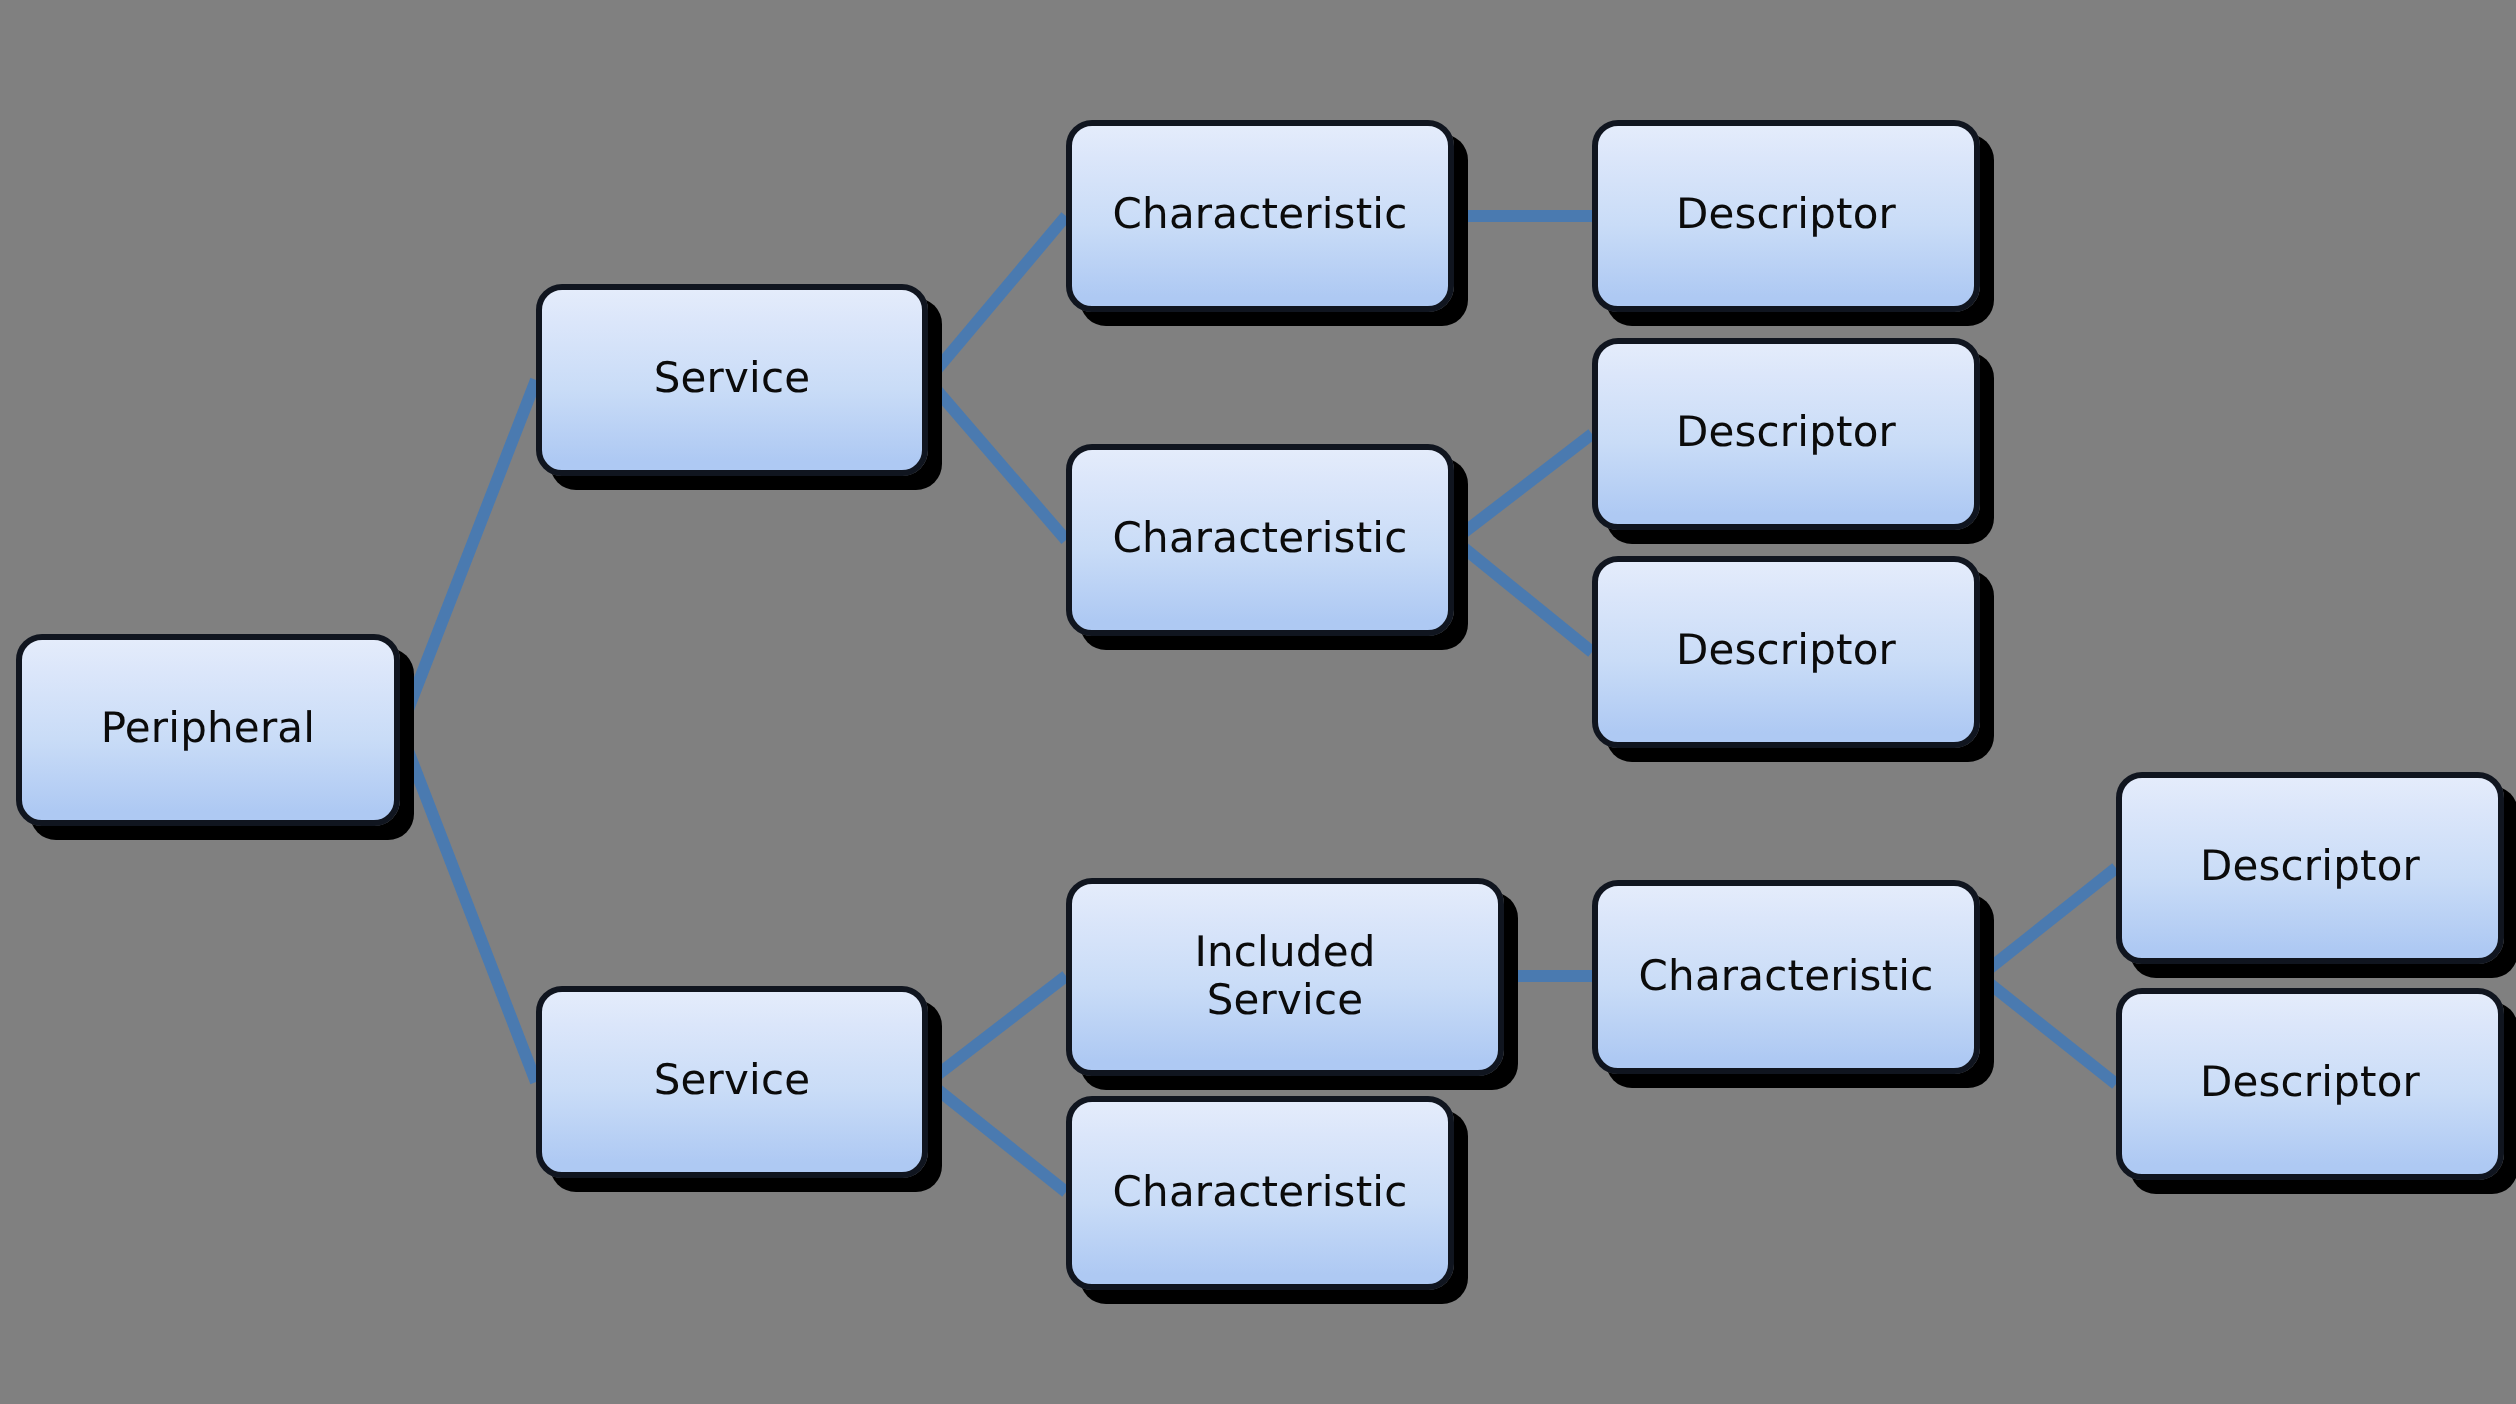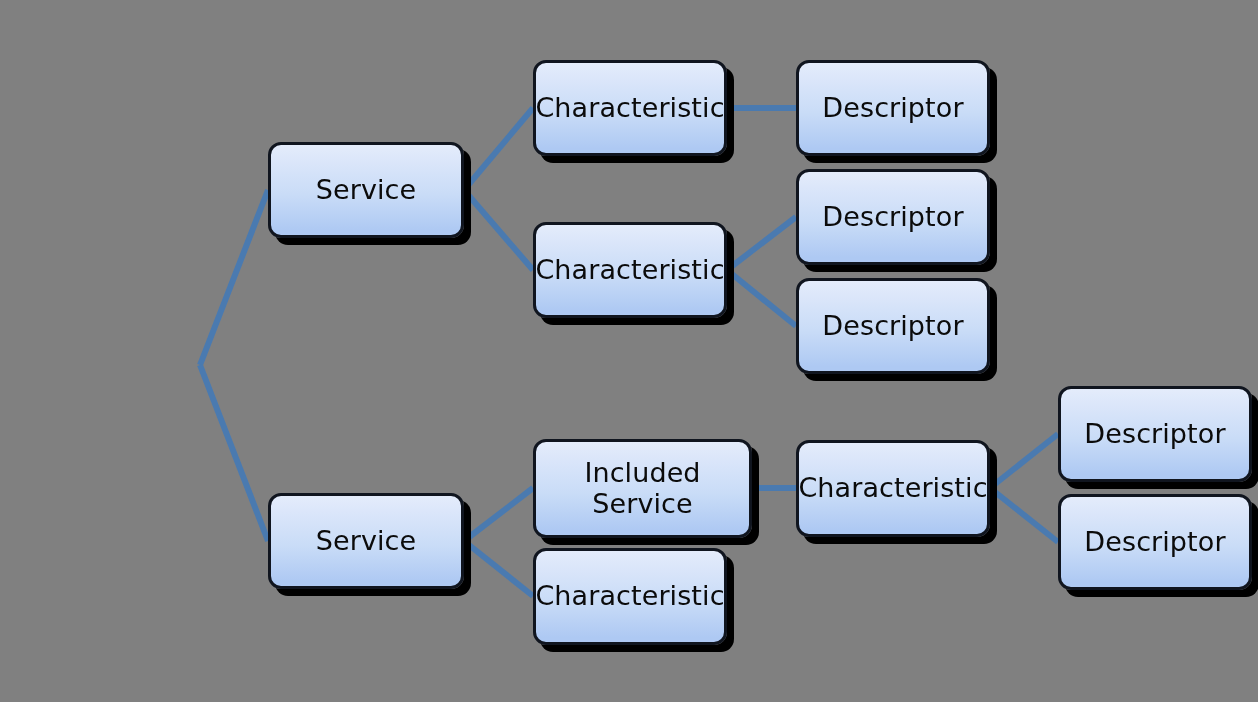--- a/index.html
+++ b/index.html
@@ -30,21 +30,21 @@
     box-sizing: border-box;
     display: flex;
     align-items: center;
     justify-content: center;
     text-align: center;
     border: 3px solid #10151f;
     border-radius: 13px;
     background: linear-gradient(to bottom, #e4ecfb 0%, #dbe6fa 18%, #c9dcf7 55%, #b3cdf4 88%, #aec9f3 100%);
     box-shadow: 7px 7px 0 0 #000000;
     color: #0b0b0b;
-    font-size: 27px;
+    font-size: 21px;
     line-height: 1.12;
     letter-spacing: 0.1px;
     white-space: pre-line;
     padding: 0 6px;
   }
 </style>
 </head>
 <body>
 
 <div id="stage" style="background: rgb(128, 128, 128);">
@@ -55,20 +55,21 @@
       <line x1="464" y1="190" x2="533" y2="270" stroke="#4a7ab0" stroke-width="6" stroke-linecap="butt"></line>
       <line x1="727" y1="108" x2="796" y2="108" stroke="#4a7ab0" stroke-width="6" stroke-linecap="butt"></line>
       <line x1="727" y1="270" x2="796" y2="217" stroke="#4a7ab0" stroke-width="6" stroke-linecap="butt"></line>
       <line x1="727" y1="270" x2="796" y2="326" stroke="#4a7ab0" stroke-width="6" stroke-linecap="butt"></line>
       <line x1="464" y1="541" x2="533" y2="488" stroke="#4a7ab0" stroke-width="6" stroke-linecap="butt"></line>
       <line x1="464" y1="541" x2="533" y2="596" stroke="#4a7ab0" stroke-width="6" stroke-linecap="butt"></line>
       <line x1="727" y1="488" x2="796" y2="488" stroke="#4a7ab0" stroke-width="6" stroke-linecap="butt"></line>
       <line x1="990" y1="488" x2="1058" y2="434" stroke="#4a7ab0" stroke-width="6" stroke-linecap="butt"></line>
       <line x1="990" y1="488" x2="1058" y2="542" stroke="#4a7ab0" stroke-width="6" stroke-linecap="butt"></line>
     </svg>
+<div class="node" style="left: 8px; top: 317px; width: 192px; height: 96px; border-color: rgb(16, 21, 31); color: rgb(11, 11, 11); background: linear-gradient(rgb(228, 236, 251) 0%, rgb(219, 230, 250) 18%, rgb(201, 220, 247) 55%, rgb(174, 201, 243) 95%); box-shadow: rgb(0, 0, 0) 7px 7px 0px 0px;">Peripheral</div>
     <div class="node" style="left: 268px; top: 142px; width: 196px; height: 96px; border-color: rgb(16, 21, 31); color: rgb(11, 11, 11); background: linear-gradient(rgb(228, 236, 251) 0%, rgb(219, 230, 250) 18%, rgb(201, 220, 247) 55%, rgb(174, 201, 243) 95%); box-shadow: rgb(0, 0, 0) 7px 7px 0px 0px;">Service</div>
     <div class="node" style="left: 268px; top: 493px; width: 196px; height: 96px; border-color: rgb(16, 21, 31); color: rgb(11, 11, 11); background: linear-gradient(rgb(228, 236, 251) 0%, rgb(219, 230, 250) 18%, rgb(201, 220, 247) 55%, rgb(174, 201, 243) 95%); box-shadow: rgb(0, 0, 0) 7px 7px 0px 0px;">Service</div>
     <div class="node" style="left: 533px; top: 60px; width: 194px; height: 96px; border-color: rgb(16, 21, 31); color: rgb(11, 11, 11); background: linear-gradient(rgb(228, 236, 251) 0%, rgb(219, 230, 250) 18%, rgb(201, 220, 247) 55%, rgb(174, 201, 243) 95%); box-shadow: rgb(0, 0, 0) 7px 7px 0px 0px;">Characteristic</div>
     <div class="node" style="left: 533px; top: 222px; width: 194px; height: 96px; border-color: rgb(16, 21, 31); color: rgb(11, 11, 11); background: linear-gradient(rgb(228, 236, 251) 0%, rgb(219, 230, 250) 18%, rgb(201, 220, 247) 55%, rgb(174, 201, 243) 95%); box-shadow: rgb(0, 0, 0) 7px 7px 0px 0px;">Characteristic</div>
     <div class="node" style="left: 533px; top: 439px; width: 219px; height: 99px; border-color: rgb(16, 21, 31); color: rgb(11, 11, 11); background: linear-gradient(rgb(228, 236, 251) 0%, rgb(219, 230, 250) 18%, rgb(201, 220, 247) 55%, rgb(174, 201, 243) 95%); box-shadow: rgb(0, 0, 0) 7px 7px 0px 0px;">Included
 Service</div>
     <div class="node" style="left: 533px; top: 548px; width: 194px; height: 97px; border-color: rgb(16, 21, 31); color: rgb(11, 11, 11); background: linear-gradient(rgb(228, 236, 251) 0%, rgb(219, 230, 250) 18%, rgb(201, 220, 247) 55%, rgb(174, 201, 243) 95%); box-shadow: rgb(0, 0, 0) 7px 7px 0px 0px;">Characteristic</div>
     <div class="node" style="left: 796px; top: 60px; width: 194px; height: 96px; border-color: rgb(16, 21, 31); color: rgb(11, 11, 11); background: linear-gradient(rgb(228, 236, 251) 0%, rgb(219, 230, 250) 18%, rgb(201, 220, 247) 55%, rgb(174, 201, 243) 95%); box-shadow: rgb(0, 0, 0) 7px 7px 0px 0px;">Descriptor</div>
     <div class="node" style="left: 796px; top: 169px; width: 194px; height: 96px; border-color: rgb(16, 21, 31); color: rgb(11, 11, 11); background: linear-gradient(rgb(228, 236, 251) 0%, rgb(219, 230, 250) 18%, rgb(201, 220, 247) 55%, rgb(174, 201, 243) 95%); box-shadow: rgb(0, 0, 0) 7px 7px 0px 0px;">Descriptor</div>
     <div class="node" style="left: 796px; top: 278px; width: 194px; height: 96px; border-color: rgb(16, 21, 31); color: rgb(11, 11, 11); background: linear-gradient(rgb(228, 236, 251) 0%, rgb(219, 230, 250) 18%, rgb(201, 220, 247) 55%, rgb(174, 201, 243) 95%); box-shadow: rgb(0, 0, 0) 7px 7px 0px 0px;">Descriptor</div>

